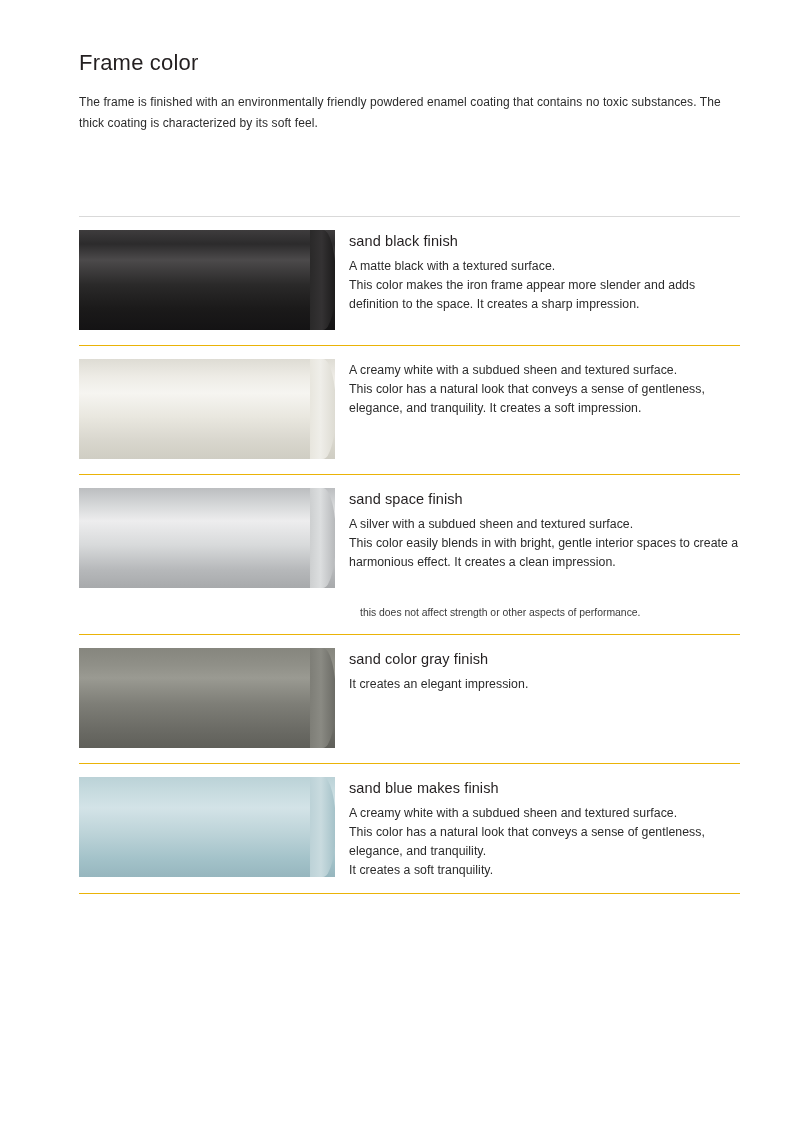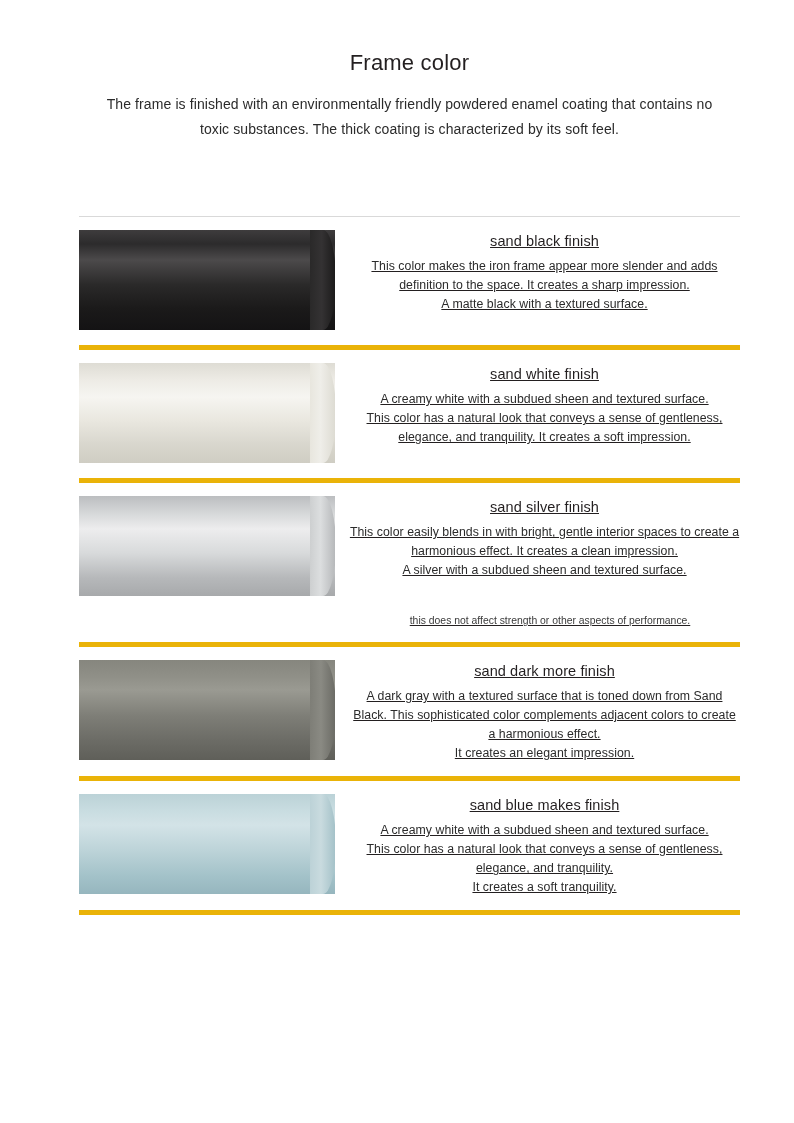--- a/index.html
+++ b/index.html
@@ -12,58 +12,56 @@
     height: 1123px;
     font-family: "Liberation Sans", sans-serif;
     color: #231f20;
     -webkit-font-smoothing: antialiased;
   }
   .page {
     position: relative;
     width: 794px;
     height: 1123px;
     box-sizing: border-box;
-    text-align: center;
   }
   .content {
     position: absolute;
     left: 79px;
     top: 50px;
     width: 661px;
   }
   .page-title {
     font-size: 22px;
     font-weight: 400;
     letter-spacing: 0.2px;
     color: #231f20;
     margin: 0 0 16px 0;
     line-height: 1.2;
   }
   .intro {
-    font-size: 14px;
+    font-size: 12px;
     line-height: 1.75;
     color: #2b2b2b;
-    margin: 12px;
+    margin: 0;
     letter-spacing: 0.1px;
     max-width: 645px;
   }
   .swatch-list {
     position: absolute;
     left: 79px;
     top: 216px;
     width: 661px;
     border-top: 1px solid #d9d9d9;
   }
   .swatch-row {
     display: flex;
     align-items: flex-start;
-    border-bottom: 5px solid #eab308;
+    border-bottom: 1px solid #eab308;
     padding: 13px 0 13px 0;
     box-sizing: border-box;
-    text-decoration: underline;
   }
   .swatch-visual {
     flex: 0 0 256px;
     height: 102px;
     margin-right: 14px;
     position: relative;
   }
   
   .bar {
     position: absolute;
@@ -134,66 +132,64 @@
 
     <div class="swatch-row">
       <div class="swatch-visual">
         <div class="bar">
           <div class="body" style="background:linear-gradient(to bottom, #3e3c3d 0%, #2c2b2c 14%, #4c4a4b 30%, #2a2929 55%, #1b1a1a 78%, #141314 100%);"></div>
           <div class="cap" style="background:linear-gradient(to right, #2a2929 0%, #343233 45%, #1a1919 100%);"></div>
         </div>
       </div>
       <div class="text-col">
         <h2 class="swatch-name">sand black finish</h2>
+        <p class="swatch-desc">A matte black with a textured surface.</p>
         <p class="swatch-desc">This color makes the iron frame appear more slender and adds definition to the space. It creates a sharp impression.</p>
-        <p class="swatch-desc">A matte black with a textured surface.</p>
       </div>
     </div>
 
     <div class="swatch-row">
       <div class="swatch-visual">
         <div class="bar">
           <div class="body" style="background:linear-gradient(to bottom, #dedcd4 0%, #eeece6 18%, #f6f5f1 34%, #e9e7df 58%, #d8d6cd 82%, #cfcdc3 100%);"></div>
           <div class="cap" style="background:linear-gradient(to right, #e8e6de 0%, #efeee9 40%, #dcdad1 100%);"></div>
         </div>
       </div>
       <div class="text-col">
-        <h2 class="swatch-name">sand white finish</h2>
         <p class="swatch-desc">A creamy white with a subdued sheen and textured surface.</p>
         <p class="swatch-desc">This color has a natural look that conveys a sense of gentleness, elegance, and tranquility. It creates a soft impression.</p>
       </div>
     </div>
 
     <div class="swatch-row">
       <div class="swatch-visual">
         <div class="bar">
           <div class="body" style="background:linear-gradient(to bottom, #bcbec0 0%, #d4d6d7 16%, #ededee 33%, #d8dadb 57%, #b6b8ba 82%, #a7a9ab 100%);"></div>
           <div class="cap" style="background:linear-gradient(to right, #cdcfd0 0%, #dcdedf 40%, #b4b6b8 100%);"></div>
         </div>
       </div>
       <div class="text-col">
-        <h2 class="swatch-name">sand silver finish</h2>
+        <h2 class="swatch-name">sand space finish</h2>
+        <p class="swatch-desc">A silver with a subdued sheen and textured surface.</p>
         <p class="swatch-desc">This color easily blends in with bright, gentle interior spaces to create a harmonious effect. It creates a clean impression.</p>
-        <p class="swatch-desc">A silver with a subdued sheen and textured surface.</p>
         <p class="swatch-note">
           <span class="note-indent">this does not affect strength or other aspects of performance.</span>
         </p>
       </div>
     </div>
 
     <div class="swatch-row">
       <div class="swatch-visual">
         <div class="bar">
           <div class="body" style="background:linear-gradient(to bottom, #86867e 0%, #8f8f87 16%, #9a9a92 30%, #7e7e77 56%, #6c6c66 80%, #5f5f59 100%);"></div>
           <div class="cap" style="background:linear-gradient(to right, #7e7e77 0%, #8a8a83 42%, #696963 100%);"></div>
         </div>
       </div>
       <div class="text-col">
-        <h2 class="swatch-name">sand dark more finish</h2>
-        <p class="swatch-desc">A dark gray with a textured surface that is toned down from Sand Black. This sophisticated color complements adjacent colors to create a harmonious effect.</p>
+        <h2 class="swatch-name">sand color gray finish</h2>
         <p class="swatch-desc">It creates an elegant impression.</p>
       </div>
     </div>
 
     <div class="swatch-row">
       <div class="swatch-visual">
         <div class="bar">
           <div class="body" style="background:linear-gradient(to bottom, #bbd2d7 0%, #c8dce0 16%, #d3e3e7 31%, #bcd3d8 57%, #a3c2c9 82%, #96b6be 100%);"></div>
           <div class="cap" style="background:linear-gradient(to right, #bcd2d7 0%, #c9dbdf 42%, #a2c0c7 100%);"></div>
         </div>

